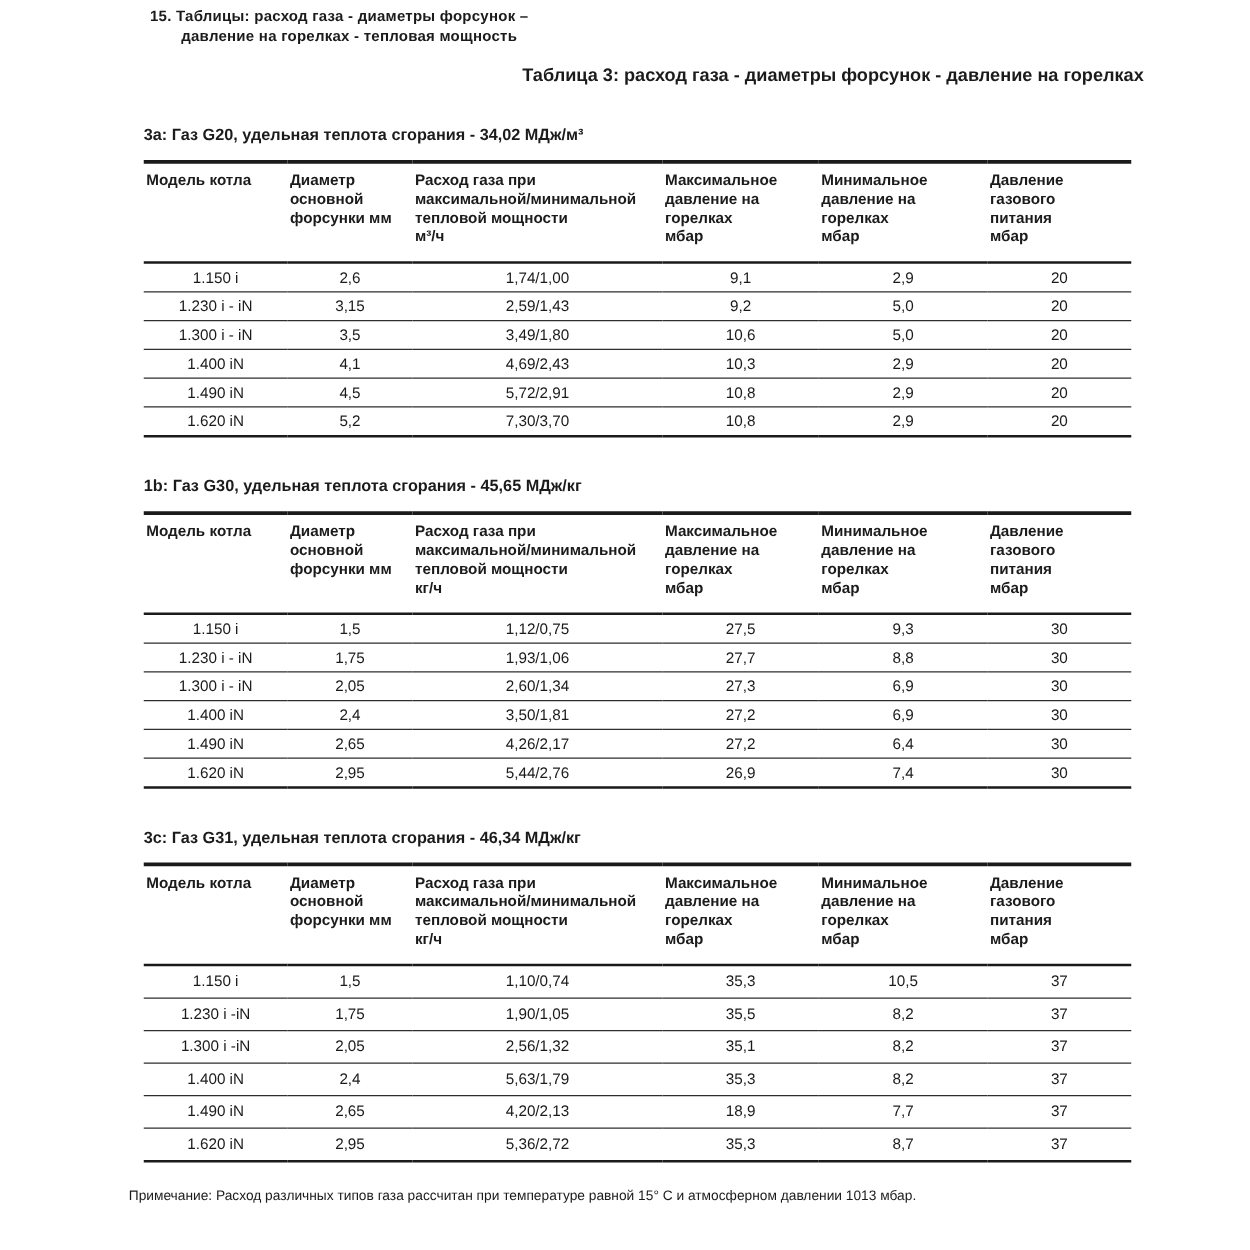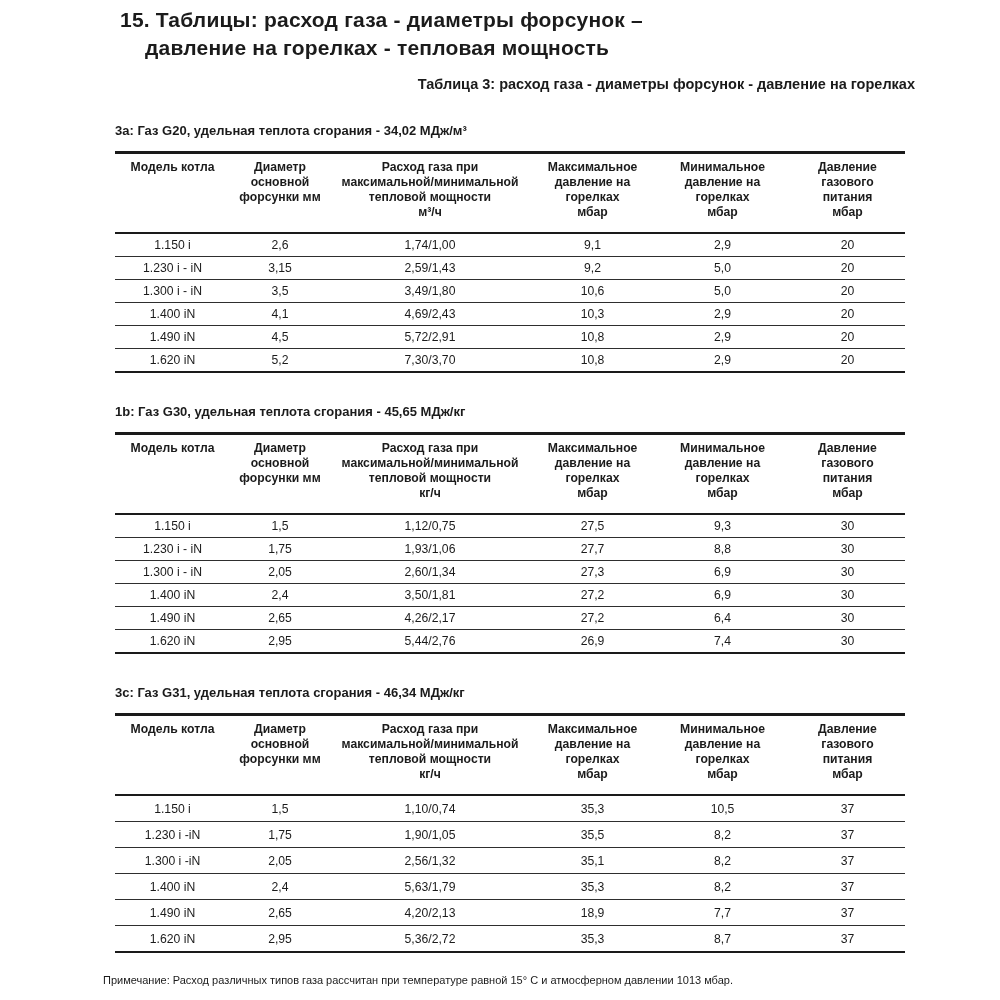--- a/index.html
+++ b/index.html
@@ -12,21 +12,21 @@
     font-family: "Liberation Sans", sans-serif;
     color: #1b1b1b;
     -webkit-font-smoothing: antialiased;
   }
   .page {
     width: 915px;
     padding: 6px 0 0 103px;
   }
   .title {
     margin: 0;
-    font-size: 21px;
+    font-size: 12px;
     font-weight: bold;
     line-height: 1.32;
     letter-spacing: 0.2px;
   }
   .title .t1 { display: block; margin-left: 17px; }
   .title .t2 { display: block; margin-left: 42px; }
   .subtitle {
     margin: 15px 0 0 0;
     width: 812px;
     font-size: 14.5px;
@@ -44,21 +44,21 @@
     width: 790px;
     border-collapse: collapse;
     table-layout: fixed;
     border-top: 3px solid #1a1a1a;
     border-bottom: 2.5px solid #1a1a1a;
   }
   table.gas-table th {
     font-size: 12.2px;
     font-weight: bold;
     line-height: 15px;
-    text-align: center;
+    text-align: left;
     vertical-align: top;
     white-space: pre-line;
     padding: 6px 2px 12px 2px;
     border-bottom: 2.5px solid #1a1a1a;
   }
   table.gas-table td {
     font-size: 12.2px;
     text-align: center;
     vertical-align: middle;
     padding: 4px 2px;

